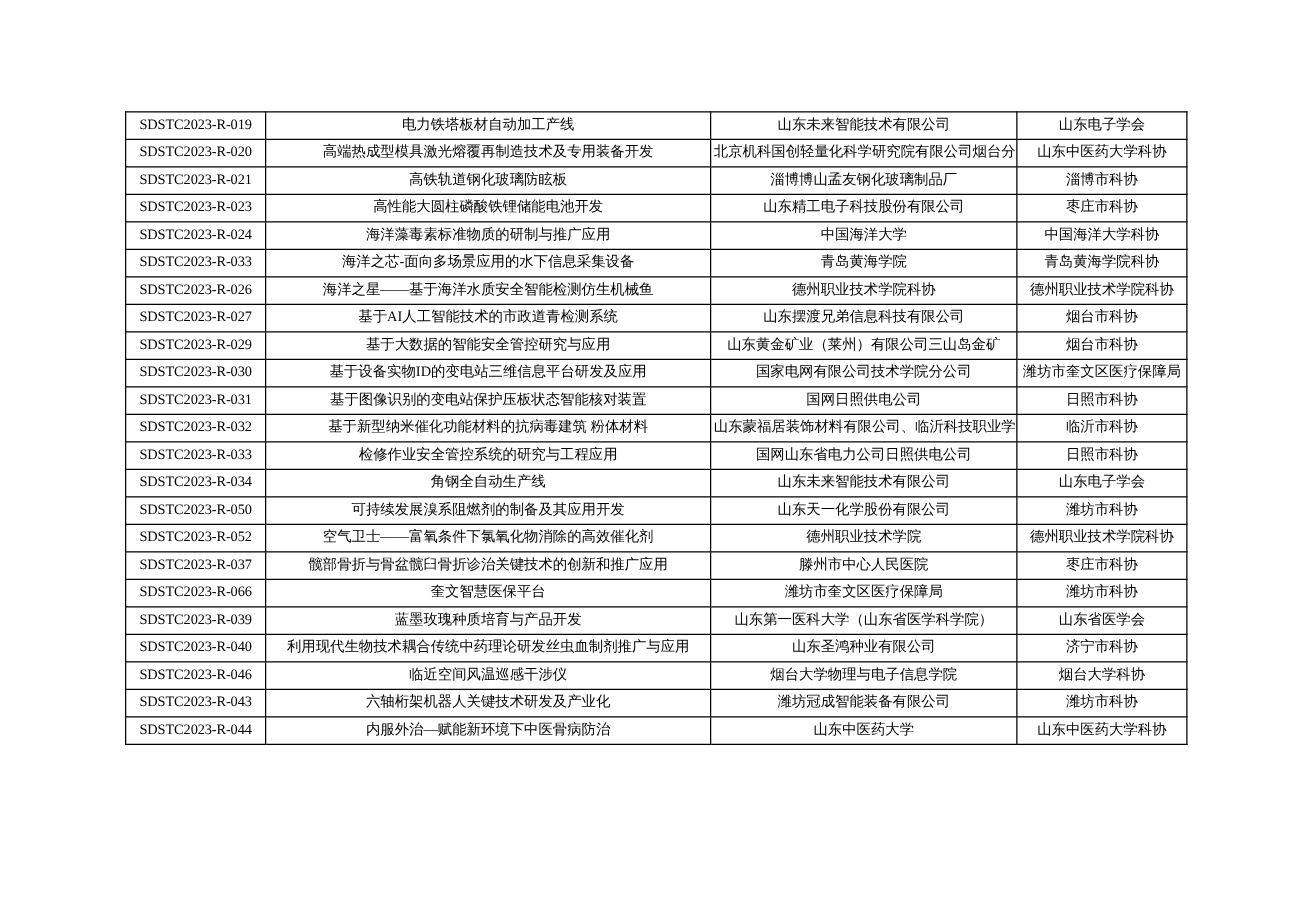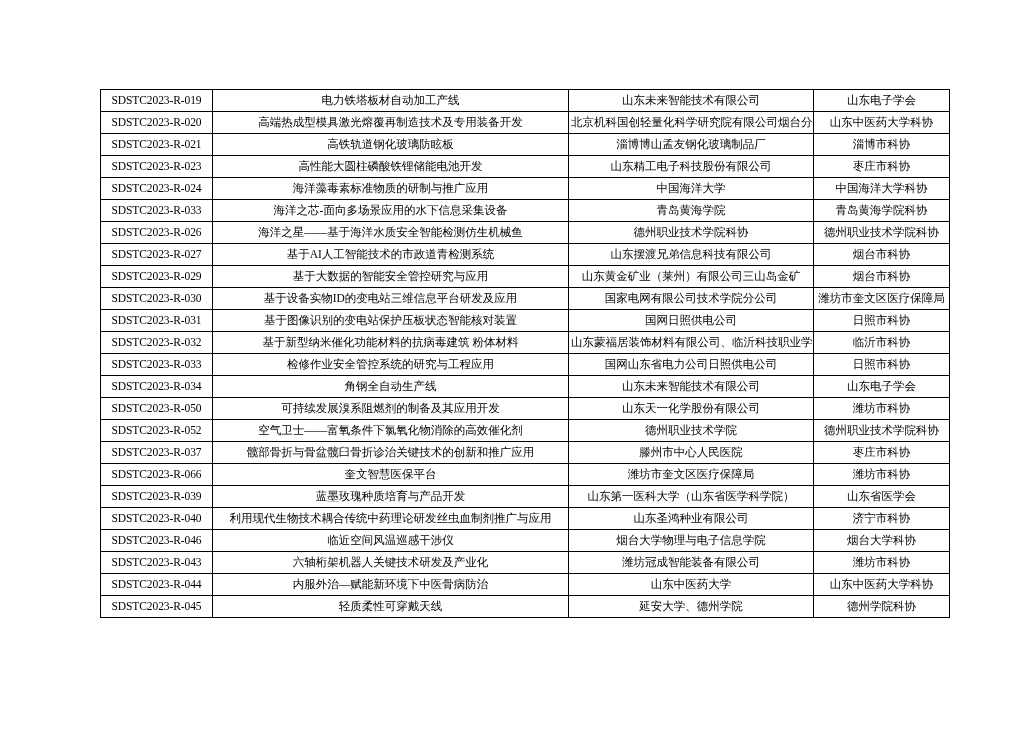--- a/index.html
+++ b/index.html
@@ -200,22 +200,16 @@
           <td class="col-title">六轴桁架机器人关键技术研发及产业化</td>
           <td class="col-org">潍坊冠成智能装备有限公司</td>
           <td class="col-assoc">潍坊市科协</td>
         </tr>
         <tr>
           <td class="col-code">SDSTC2023-R-044</td>
           <td class="col-title">内服外治—赋能新环境下中医骨病防治</td>
           <td class="col-org">山东中医药大学</td>
           <td class="col-assoc">山东中医药大学科协</td>
         </tr>
-        <tr>
-          <td class="col-code">SDSTC2023-R-045</td>
-          <td class="col-title">轻质柔性可穿戴天线</td>
-          <td class="col-org">延安大学、德州学院</td>
-          <td class="col-assoc">德州学院科协</td>
-        </tr>
       </tbody>
     </table>
   </div>
 </div>
 
 </body></html>

